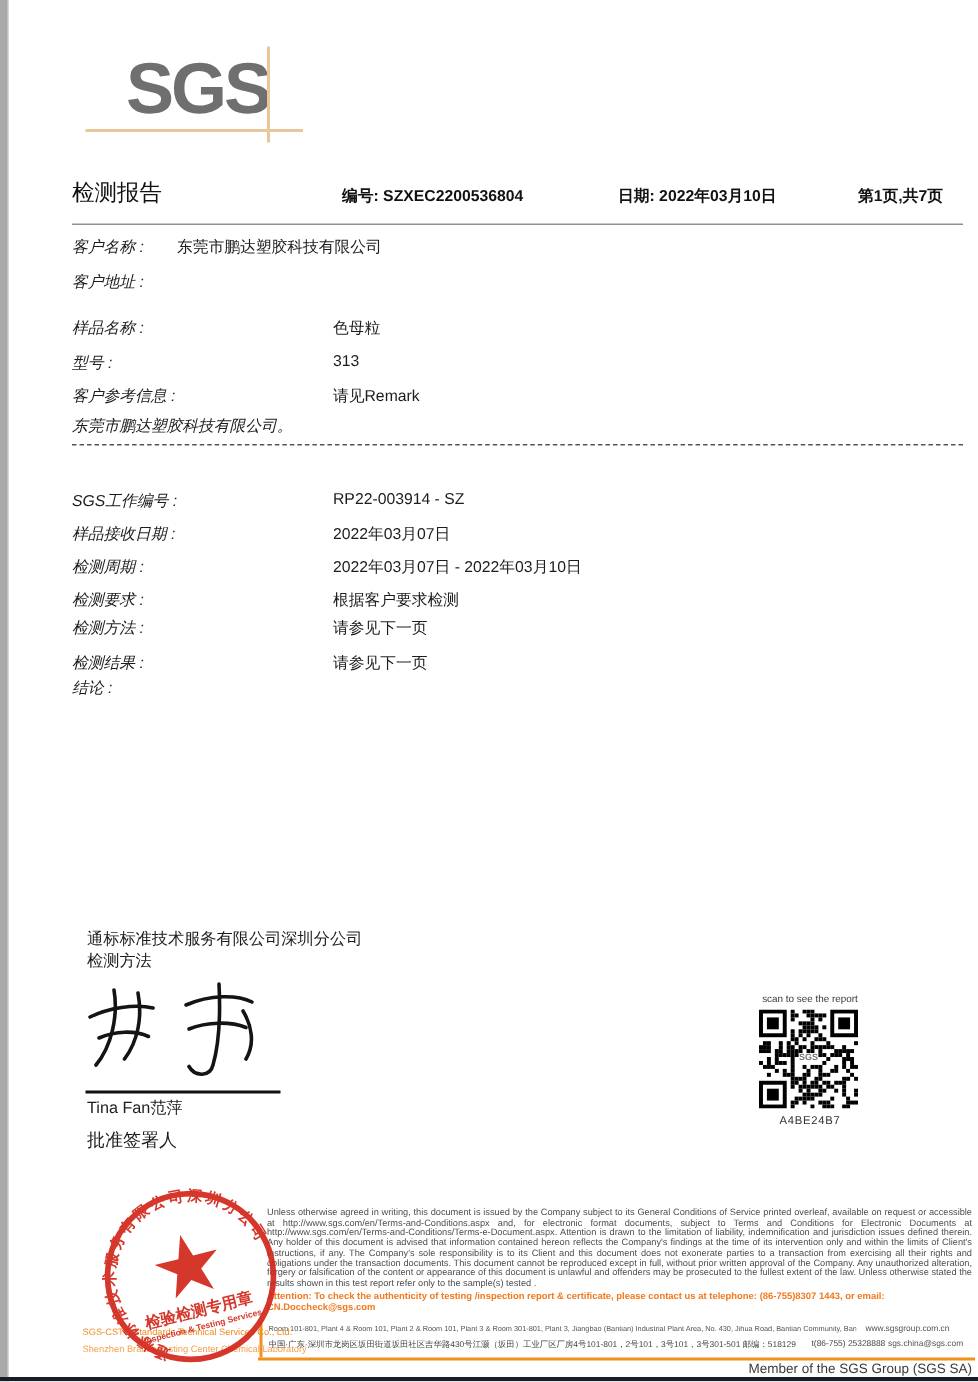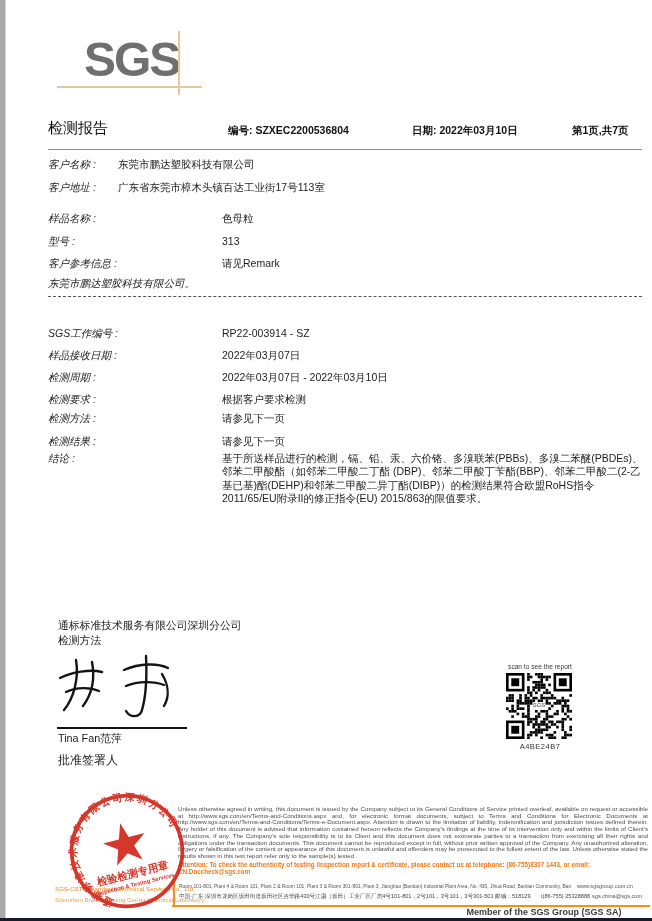--- a/index.html
+++ b/index.html
@@ -42,42 +42,41 @@
   .lab-line2{left:55px;top:896px;width:150px;font-size:6.2px;color:#f4a04c;white-space:nowrap;z-index:2;}
   .legal{left:178px;top:806px;width:470px;font-size:6.15px;line-height:6.7px;color:#4c4c4c;text-align:justify;}
   .attention{left:178px;top:861px;width:470px;font-size:6.3px;line-height:7px;font-weight:bold;color:#f0791e;}
   .addr-en{left:179px;top:884px;width:392px;font-size:4.9px;color:#555;white-space:nowrap;overflow:hidden;}
   .website{left:577px;top:883px;font-size:5.6px;color:#555;white-space:nowrap;}
   .addr-cn{left:179px;top:893px;width:356px;font-size:5.6px;color:#444;white-space:nowrap;overflow:hidden;}
   .phone{left:541px;top:893px;font-size:5.6px;color:#444;white-space:nowrap;}
   .email{left:592px;top:893px;font-size:5.6px;color:#555;white-space:nowrap;}
   .footer-vline{left:173px;top:881px;width:2px;height:24px;background:#f0911e;}
   .footer-hline{left:172px;top:905px;width:478px;height:2px;background:#f0911e;}
-  .member{left:440px;top:907px;width:208px;font-size:9px;color:#3b3b3b;text-align:center;white-space:nowrap;font-weight:bold;}
+  .member{left:440px;top:907px;width:208px;font-size:9px;color:#3b3b3b;text-align:right;white-space:nowrap;}
 </style>
 </head>
 <body>
 
 <div class="page">
   <div class="abs edge-left"></div>
 
   <div class="abs logo">SGS</div>
   <div class="abs logo-hline"></div>
   <div class="abs logo-vline"></div>
 
   <div class="abs title">检测报告</div>
   <div class="abs meta meta-no">编号: SZXEC2200536804</div>
   <div class="abs meta meta-date">日期: 2022年03月10日</div>
   <div class="abs meta meta-page">第1页,共7页</div>
   <div class="abs header-rule"></div>
 
   <div class="abs lbl" style="left:48px;top:158px">客户名称 :</div>
   <div class="abs val" style="left:118px;top:158px">东莞市鹏达塑胶科技有限公司</div>
   <div class="abs lbl" style="left:48px;top:181px">客户地址 :</div>
-  <div class="abs val" style="left:118px;top:181px">广东省东莞市樟木头镇百达工业街17号113室</div>
   <div class="abs lbl" style="left:48px;top:212px">样品名称 :</div>
   <div class="abs val" style="left:222px;top:212px">色母粒</div>
   <div class="abs lbl" style="left:48px;top:235px">型号 :</div>
   <div class="abs val" style="left:222px;top:235px">313</div>
   <div class="abs lbl" style="left:48px;top:257px">客户参考信息 :</div>
   <div class="abs val" style="left:222px;top:257px">请见Remark</div>
   <div class="abs lbl" style="left:48px;top:277px">东莞市鹏达塑胶科技有限公司。</div>
   <div class="abs dashed-rule"></div>
 
   <div class="abs lbl" style="left:48px;top:327px">SGS工作编号 :</div>
@@ -87,21 +86,20 @@
   <div class="abs lbl" style="left:48px;top:371px">检测周期 :</div>
   <div class="abs val" style="left:222px;top:371px">2022年03月07日 - 2022年03月10日</div>
   <div class="abs lbl" style="left:48px;top:393px">检测要求 :</div>
   <div class="abs val" style="left:222px;top:393px">根据客户要求检测</div>
   <div class="abs lbl" style="left:48px;top:412px">检测方法 :</div>
   <div class="abs val" style="left:222px;top:412px">请参见下一页</div>
   <div class="abs lbl" style="left:48px;top:435px">检测结果 :</div>
   <div class="abs val" style="left:222px;top:435px">请参见下一页</div>
 
   <div class="abs lbl" style="left:48px;top:452px">结论 :</div>
-  <div class="abs conclusion">基于所送样品进行的检测，镉、铅、汞、六价铬、多溴联苯(PBBs)、多溴二苯醚(PBDEs)、邻苯二甲酸酯（如邻苯二甲酸二丁酯 (DBP)、邻苯二甲酸丁苄酯(BBP)、邻苯二甲酸二(2-乙基已基)酯(DEHP)和邻苯二甲酸二异丁酯(DIBP)）的检测结果符合欧盟RoHS指令2011/65/EU附录II的修正指令(EU) 2015/863的限值要求。</div>
 
   <div class="abs sig-company">通标标准技术服务有限公司深圳分公司</div>
   <div class="abs sig-auth">检测方法</div>
   <svg class="abs sig-svg" width="140" height="80" viewBox="0 0 140 80">
     <g fill="none" stroke="#141414" stroke-width="2.4" stroke-linecap="round">
       <path d="M8,30 C 20,24 38,21 50,24"></path>
       <path d="M24,12 C 27,30 22,50 12,62"></path>
       <path d="M40,14 C 43,30 40,46 31,58"></path>
       <path d="M14,44 C 25,39 38,39 47,43"></path>
       <path d="M72,22 C 88,15 106,15 116,20"></path>

